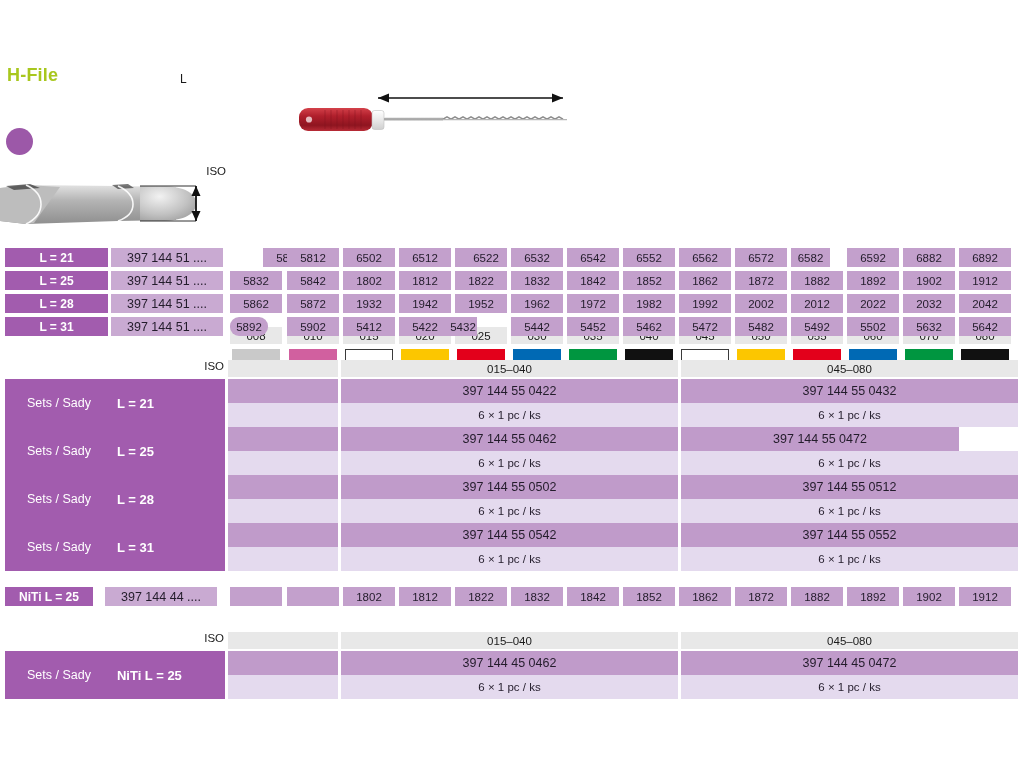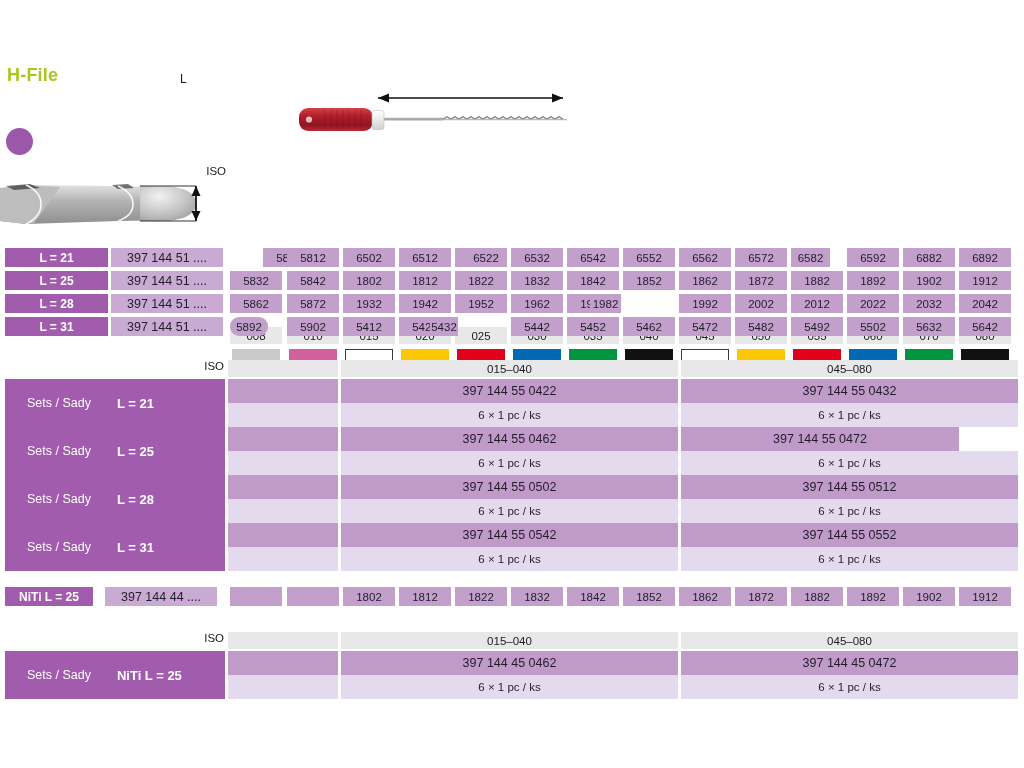--- a/index.html
+++ b/index.html
@@ -265,36 +265,36 @@
       <div class="row" style="top: 294px; left: 0px; width: 1024px;">
         <div class="cell lbl" style="left: 5px; width: 103px;">L = 28</div>
         <div class="cell code" style="left: 111px; width: 112px;">397 144 51 ....</div>
         <div class="cell" style="left: 230px; width: 52px;">5862</div>
         <div class="cell" style="left: 287px; width: 52px;">5872</div>
         <div class="cell" style="left: 343px; width: 52px;">1932</div>
         <div class="cell" style="left: 399px; width: 52px;">1942</div>
         <div class="cell" style="left: 455px; width: 52px;">1952</div>
         <div class="cell" style="left: 511px; width: 52px;">1962</div>
         <div class="cell" style="left: 567px; width: 52px;">1972</div>
-        <div class="cell" style="left: 590px; width: 31px;">1982</div>
+        <div class="cell" style="left: 623px; width: 52px;">1982</div>
         <div class="cell" style="left: 679px; width: 52px;">1992</div>
         <div class="cell" style="left: 735px; width: 52px;">2002</div>
         <div class="cell" style="left: 791px; width: 52px;">2012</div>
         <div class="cell" style="left: 847px; width: 52px;">2022</div>
         <div class="cell" style="left: 903px; width: 52px;">2032</div>
         <div class="cell" style="left: 959px; width: 52px;">2042</div>
       </div>
       <div class="row" style="top: 317px; left: 0px; width: 1024px;">
         <div class="cell lbl" style="left: 5px; width: 103px;">L = 31</div>
         <div class="cell code" style="left: 111px; width: 112px;">397 144 51 ....</div>
         <div class="cell" style="left: 230px; width: 38px; border-radius: 9px;">5892</div>
         <div class="cell" style="left: 287px; width: 52px;">5902</div>
         <div class="cell" style="left: 343px; width: 52px;">5412</div>
         <div class="cell" style="left: 399px; width: 52px;">5422</div>
-        <div class="cell" style="left: 430px; width: 28px;">5432</div>
+        <div class="cell" style="left: 449px; width: 28px;">5432</div>
         <div class="cell" style="left: 511px; width: 52px;">5442</div>
         <div class="cell" style="left: 567px; width: 52px;">5452</div>
         <div class="cell" style="left: 623px; width: 52px;">5462</div>
         <div class="cell" style="left: 679px; width: 52px;">5472</div>
         <div class="cell" style="left: 735px; width: 52px;">5482</div>
         <div class="cell" style="left: 791px; width: 52px;">5492</div>
         <div class="cell" style="left: 847px; width: 52px;">5502</div>
         <div class="cell" style="left: 903px; width: 52px;">5632</div>
         <div class="cell" style="left: 959px; width: 52px;">5642</div>
       </div>

